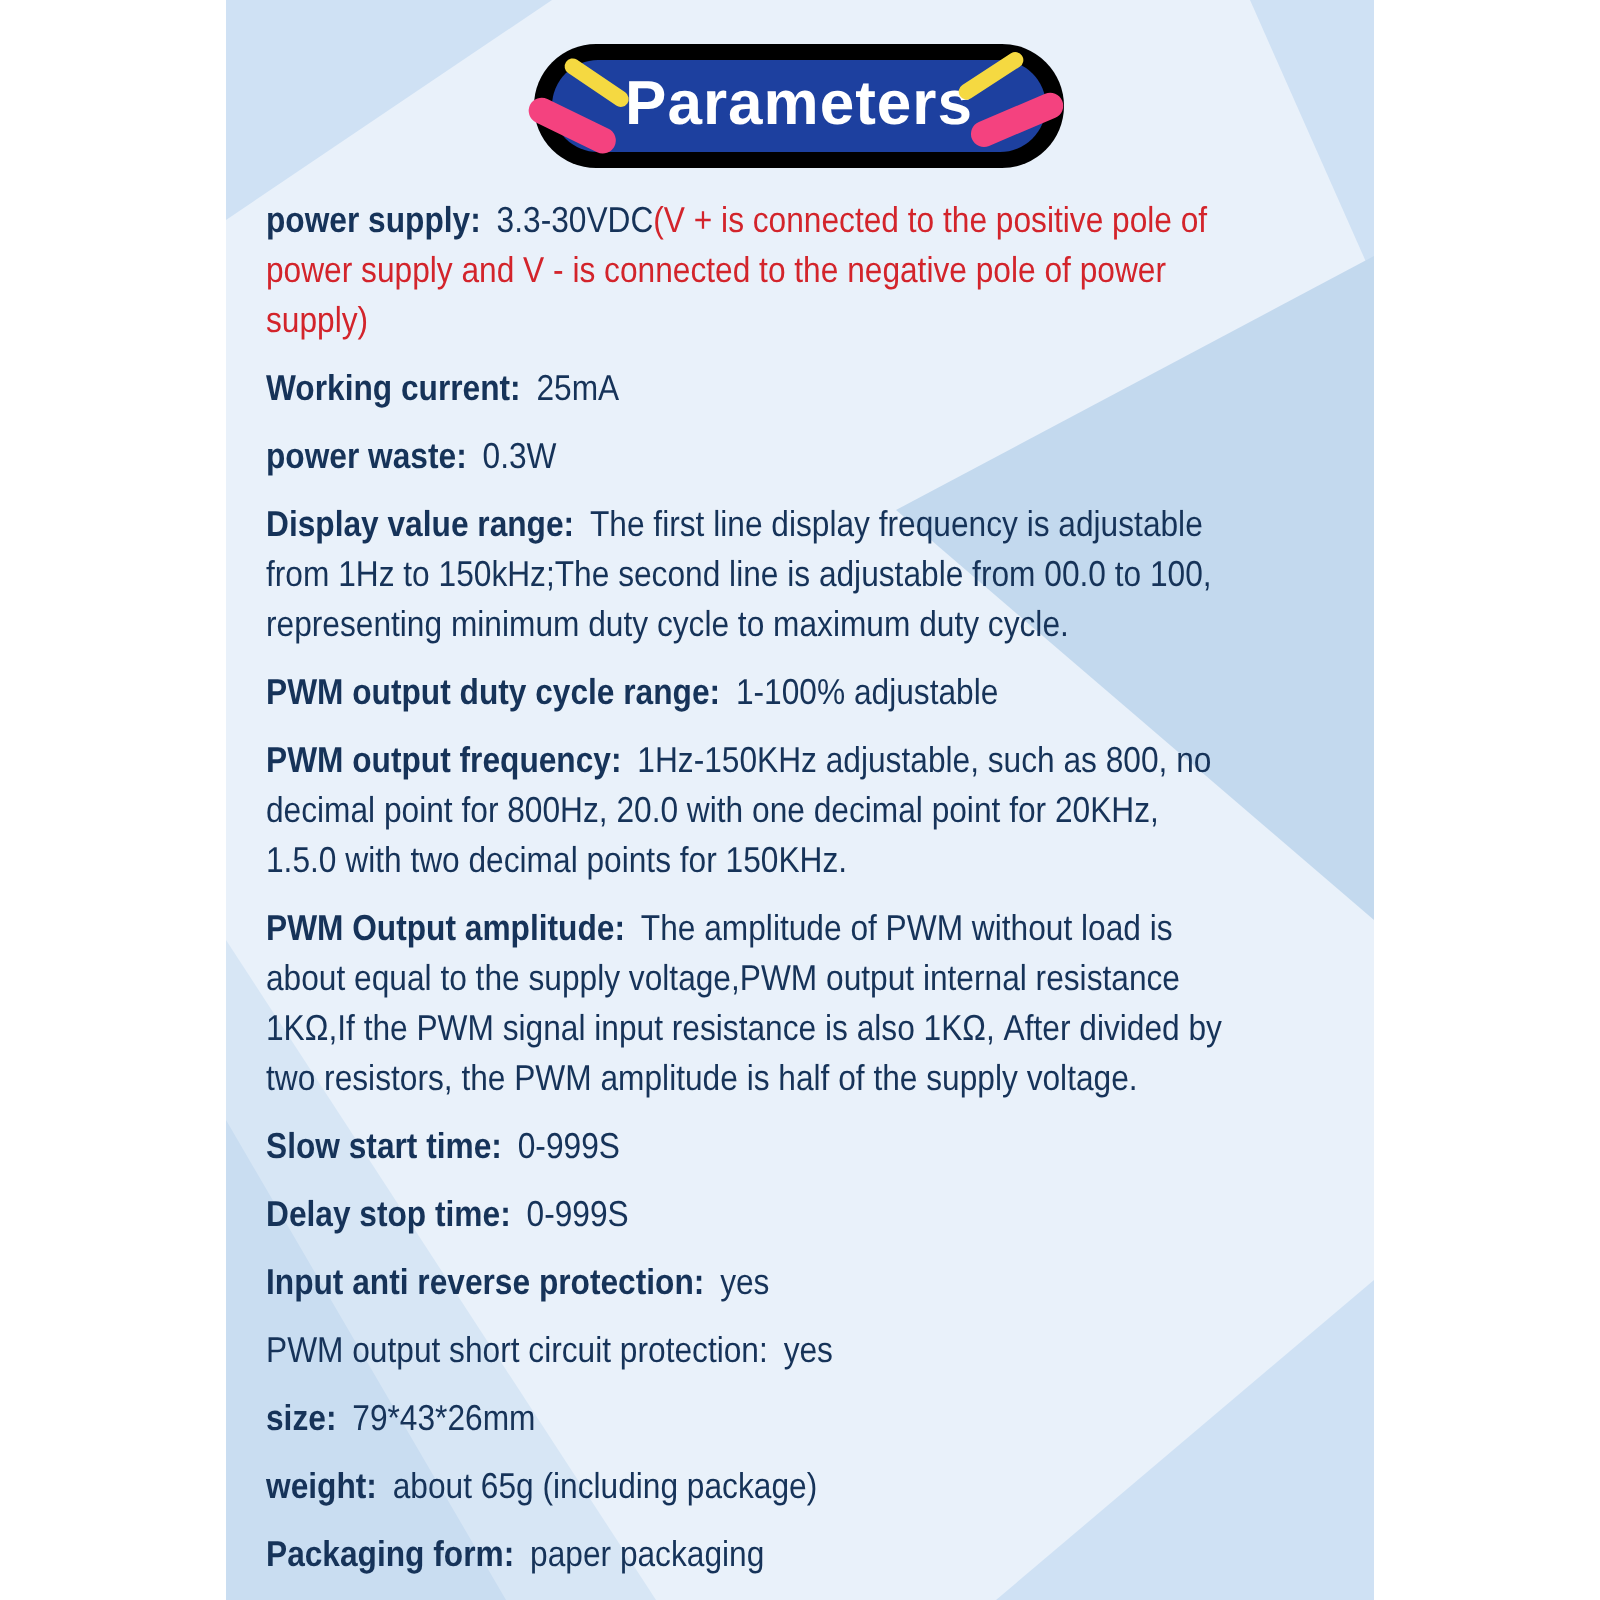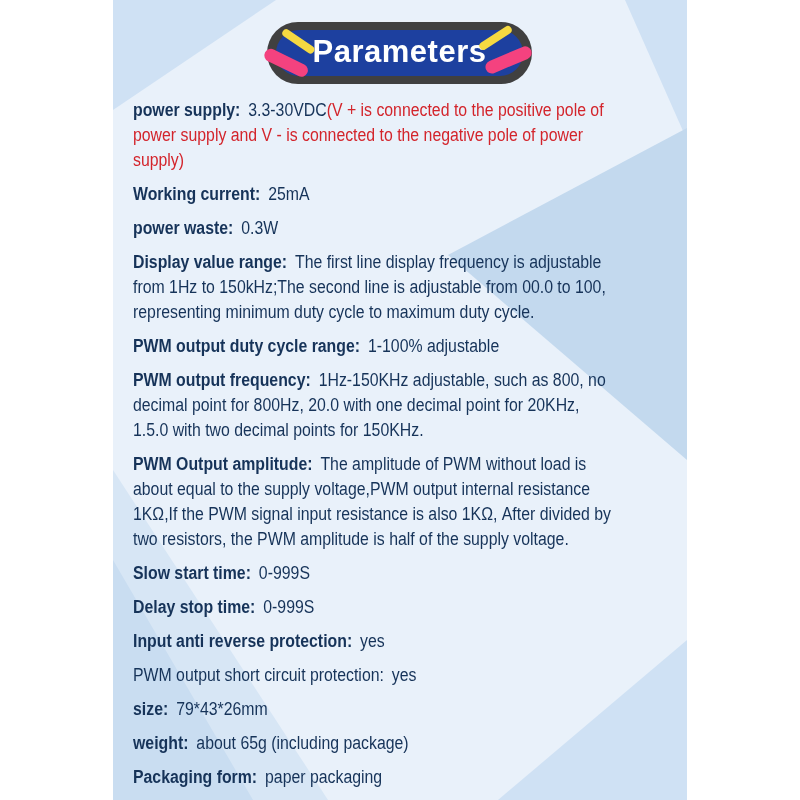--- a/index.html
+++ b/index.html
@@ -29,21 +29,21 @@
     background:#d7e6f5;
     clip-path:polygon(0 470px, 215px 800px, 0 800px);
   }
   .bg-bl2{
     background:#c9ddf1;
     clip-path:polygon(0 560px, 140px 800px, 0 800px);
   }
   
   .badge-outer{
     position:absolute;left:267px;top:22px;width:265px;height:62px;
-    background:#404040;border-radius:31px;text-align:center;
+    background:#000000;border-radius:31px;text-align:center;
   }
   .badge-inner{
     position:absolute;left:9px;top:8px;right:9px;bottom:8px;
     background:#1d409f;border-radius:24px;
     display:flex;align-items:center;justify-content:center;
   }
   .badge-title{
     color:#ffffff;font-weight:bold;font-size:31px;letter-spacing:.5px;
     padding-bottom:2px;
   }

